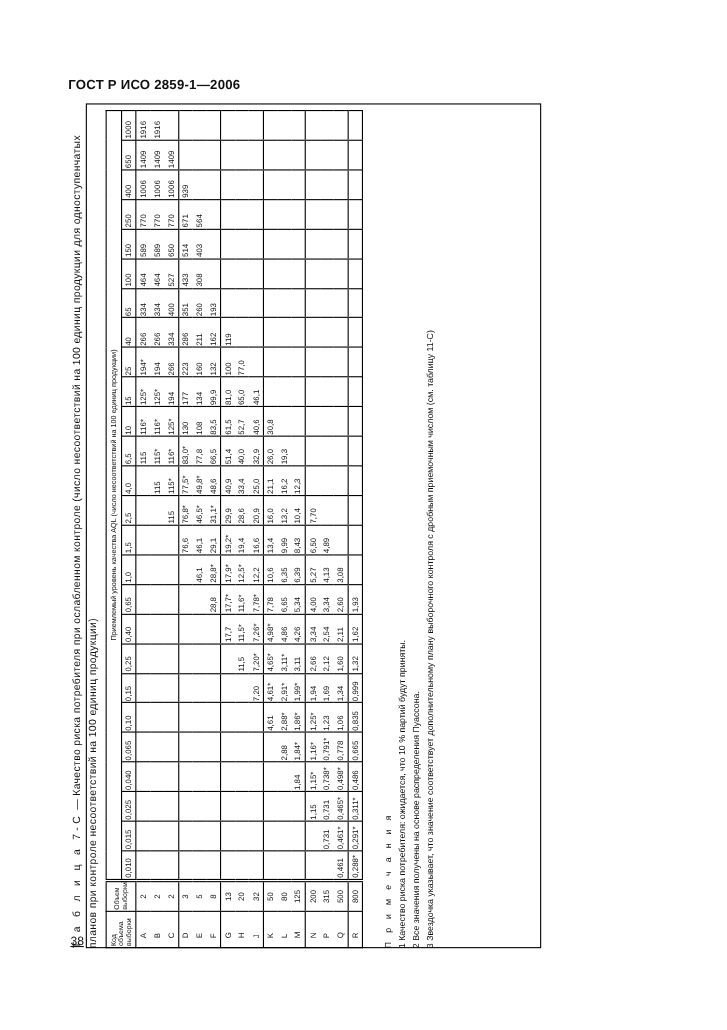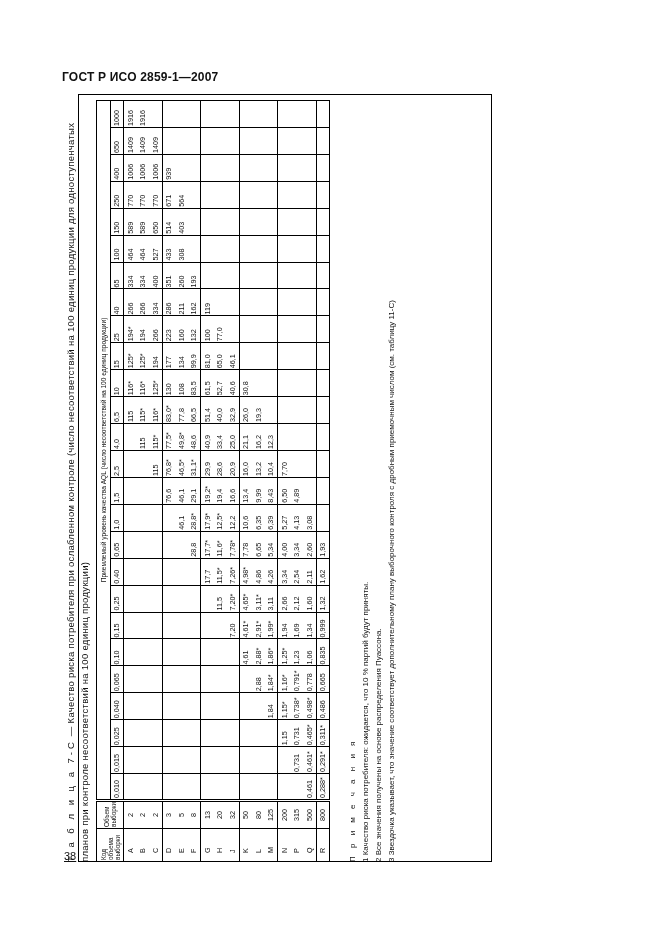--- a/index.html
+++ b/index.html
@@ -18,21 +18,21 @@
   table.t tbody tr:last-child td { border-bottom:1.5px solid #000; }
   table.t .dbl { border-right:3px double #000; }
   table.t .hdr-small { font-size:6.4px; line-height:7px; white-space:normal; }
   .notes { margin-top:16px; font-size:8px; line-height:13px; }
   .notes .spaced { letter-spacing:3px; }
   .frame { position:absolute; left:0; top:14px; width:766px; height:412px; border:1.5px solid #000; pointer-events:none; }
 </style>
 </head>
 <body>
 
-<div class="page-header">ГОСТ Р ИСО 2859-1—2007</div>
+<div class="page-header">ГОСТ Р ИСО 2859-1—2006</div>
 
 <div class="rot">
   <div class="title">
     <span class="spaced">Т а б л и ц а  7-С</span><span> — Качество риска потребителя при ослабленном контроле (число несоответствий на 100 единиц продукции для одноступенчатых планов при контроле несоответствий на 100 единиц продукции)</span>
   </div>
   <table class="t">
     <colgroup id="cols"></colgroup>
     <thead>
       <tr>
         <th rowspan="2" class="hdr-small" style="width:30px">Код объема выборки</th>

